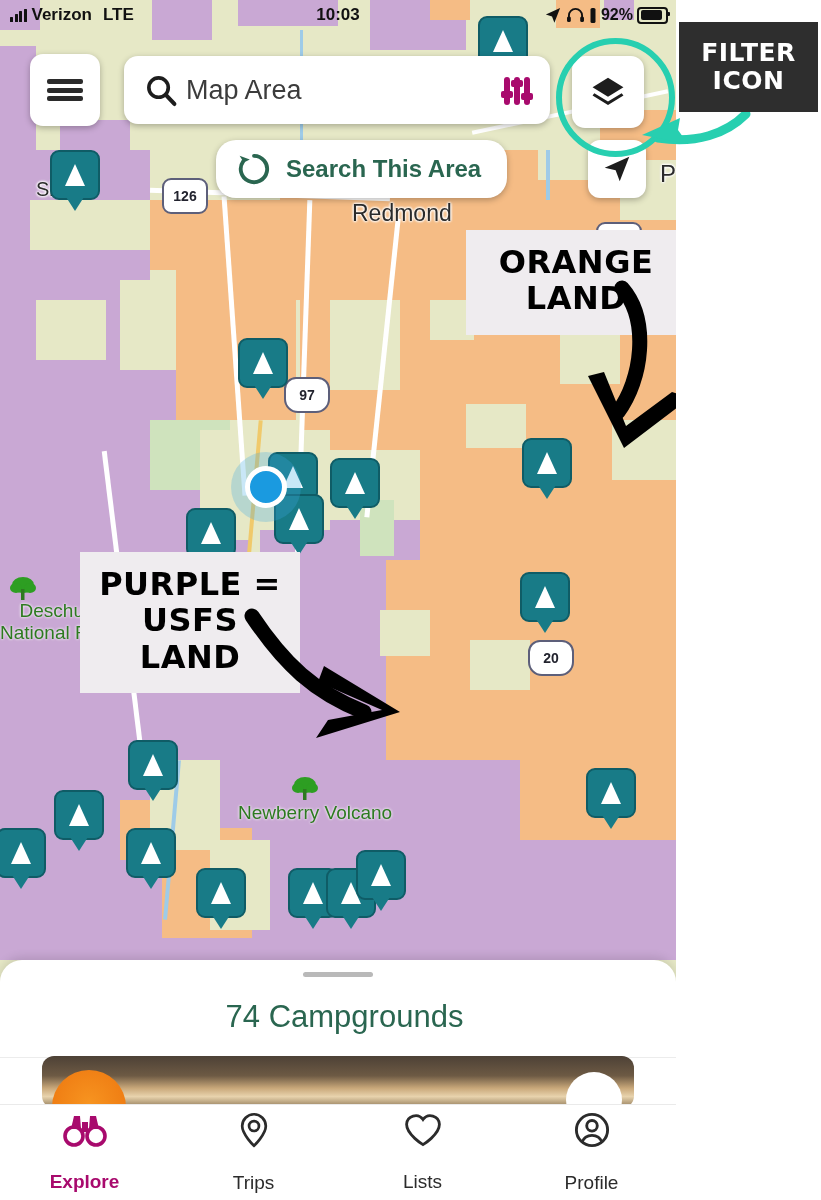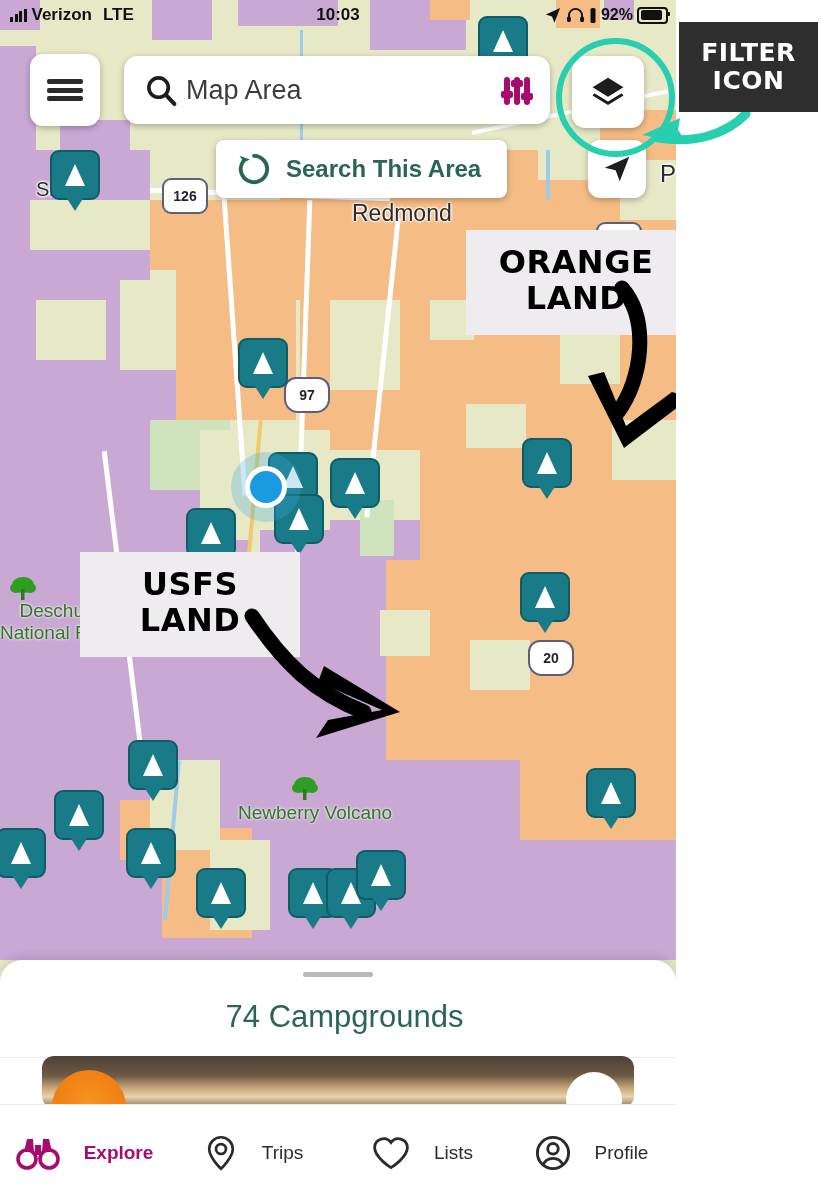--- a/index.html
+++ b/index.html
@@ -43,21 +43,21 @@
   #search-text{font-size:27px;color:#3c3c3c;margin-left:8px;}
   #filter-slider-btn{margin-left:auto;margin-right:20px;display:flex;align-items:flex-end;gap:4px;height:30px;}
   #filter-slider-btn i{display:block;width:6px;background:#a80a6d;border-radius:3px;position:relative;}
   #filter-slider-btn i::after{content:"";position:absolute;left:-3px;width:12px;height:7px;background:#a80a6d;border-radius:2px;}
   #filter-slider-btn i:nth-child(1){height:28px}#filter-slider-btn i:nth-child(1)::after{top:14px}
   #filter-slider-btn i:nth-child(2){height:28px}#filter-slider-btn i:nth-child(2)::after{top:3px}
   #filter-slider-btn i:nth-child(3){height:28px}#filter-slider-btn i:nth-child(3)::after{top:16px}
   #layers-btn{left:572px;top:56px;width:72px;height:72px;display:flex;align-items:center;justify-content:center;}
   #layers-ring{position:absolute;left:556px;top:38px;width:107px;height:107px;border:6px solid #27cfb0;border-radius:50%;z-index:31;}
   #locate-btn{left:588px;top:140px;width:58px;height:58px;border-radius:12px;display:flex;align-items:center;justify-content:center;}
-  #search-area-btn{left:216px;top:140px;height:58px;border-radius:8px;display:flex;align-items:center;padding:0 26px 0 20px;gap:14px;}
+  #search-area-btn{left:216px;top:140px;height:58px;border-radius:20px;display:flex;align-items:center;padding:0 26px 0 20px;gap:14px;}
   #search-area-label{color:#2a6650;font-size:24px;font-weight:700;}
 
   
   .maplabel{position:absolute;z-index:12;color:#2b2b2b;font-size:20px;
             text-shadow:0 0 3px #fff,0 0 3px #fff,0 0 3px #fff,0 0 2px #fff;white-space:nowrap;}
   .forestlabel{position:absolute;z-index:12;color:#2d7a20;font-size:19px;text-align:center;
                text-shadow:0 0 3px rgba(255,255,255,.75),0 0 3px rgba(255,255,255,.75);white-space:nowrap;}
   .shield{position:absolute;z-index:12;width:42px;height:32px;background:#fff;border:2px solid #5d5f7a;
           border-radius:9px;display:flex;align-items:center;justify-content:center;
           font-size:14px;font-weight:700;color:#22232e;}
@@ -93,21 +93,21 @@
   #sheet-divider{margin-top:22px;height:1px;background:#ececec;}
   #card-photo{position:absolute;left:42px;top:1056px;width:592px;height:52px;border-radius:12px;z-index:56;
      background:linear-gradient(180deg,#4d4136 0%,#6d5a44 38%,#c9a87a 62%,#e8d3ad 78%,#8b7452 100%);overflow:hidden;}
   #card-badge{position:absolute;left:52px;top:1070px;width:74px;height:74px;border-radius:50%;
      background:radial-gradient(circle at 50% 45%,#f79420 0%,#ef7d13 70%,#e2690a 100%);z-index:57;}
   #card-fav{position:absolute;left:566px;top:1072px;width:56px;height:56px;border-radius:50%;background:#fff;z-index:57;}
 
   
   #tabbar{position:absolute;left:0;top:1104px;width:676px;height:96px;background:#fff;z-index:70;
           display:flex;border-top:1px solid #eaeaea;}
-  .tab{flex:1;display:flex;flex-direction:row;align-items:center;justify-content:center;gap:24px;}
+  .tab{flex:1;display:flex;flex-direction:column;align-items:center;justify-content:center;gap:24px;}
   .tab-label{font-size:19px;color:#2b2b2b;}
   .tab.active .tab-label{color:#a80a6d;font-weight:700;}
 </style>
 </head>
 <body>
 
 <div id="phone">
 
   <div id="map">
 
@@ -373,20 +373,21 @@
   <div class="callout" id="callout-blm">
     <div>ORANGE</div>
     <div>LAND</div>
   </div>
   <svg class="arrow-svg" style="left:580px;top:280px;" width="130" height="200" viewBox="0 0 130 200">
     <path d="M42 8 C 70 40 62 100 38 132" stroke="#000" stroke-width="15" fill="none" stroke-linecap="round"></path>
     <path d="M8 96 L44 168 L110 118 L92 112 L46 146 L24 92 Z" fill="#000"></path>
   </svg>
 
   <div class="callout" id="callout-usfs">
+    <div>PURPLE =</div>
     <div>USFS</div>
     <div>LAND</div>
   </div>
   <svg class="arrow-svg" style="left:232px;top:608px;" width="190" height="160" viewBox="0 0 190 160">
     <path d="M20 8 C 52 56 82 84 132 104" stroke="#000" stroke-width="15" fill="none" stroke-linecap="round"></path>
     <path d="M92 58 L168 104 L84 130 L96 112 L150 102 L86 74 Z" fill="#000"></path>
   </svg>
 
   <div id="sheet">
     <div id="sheet-handle"></div>

